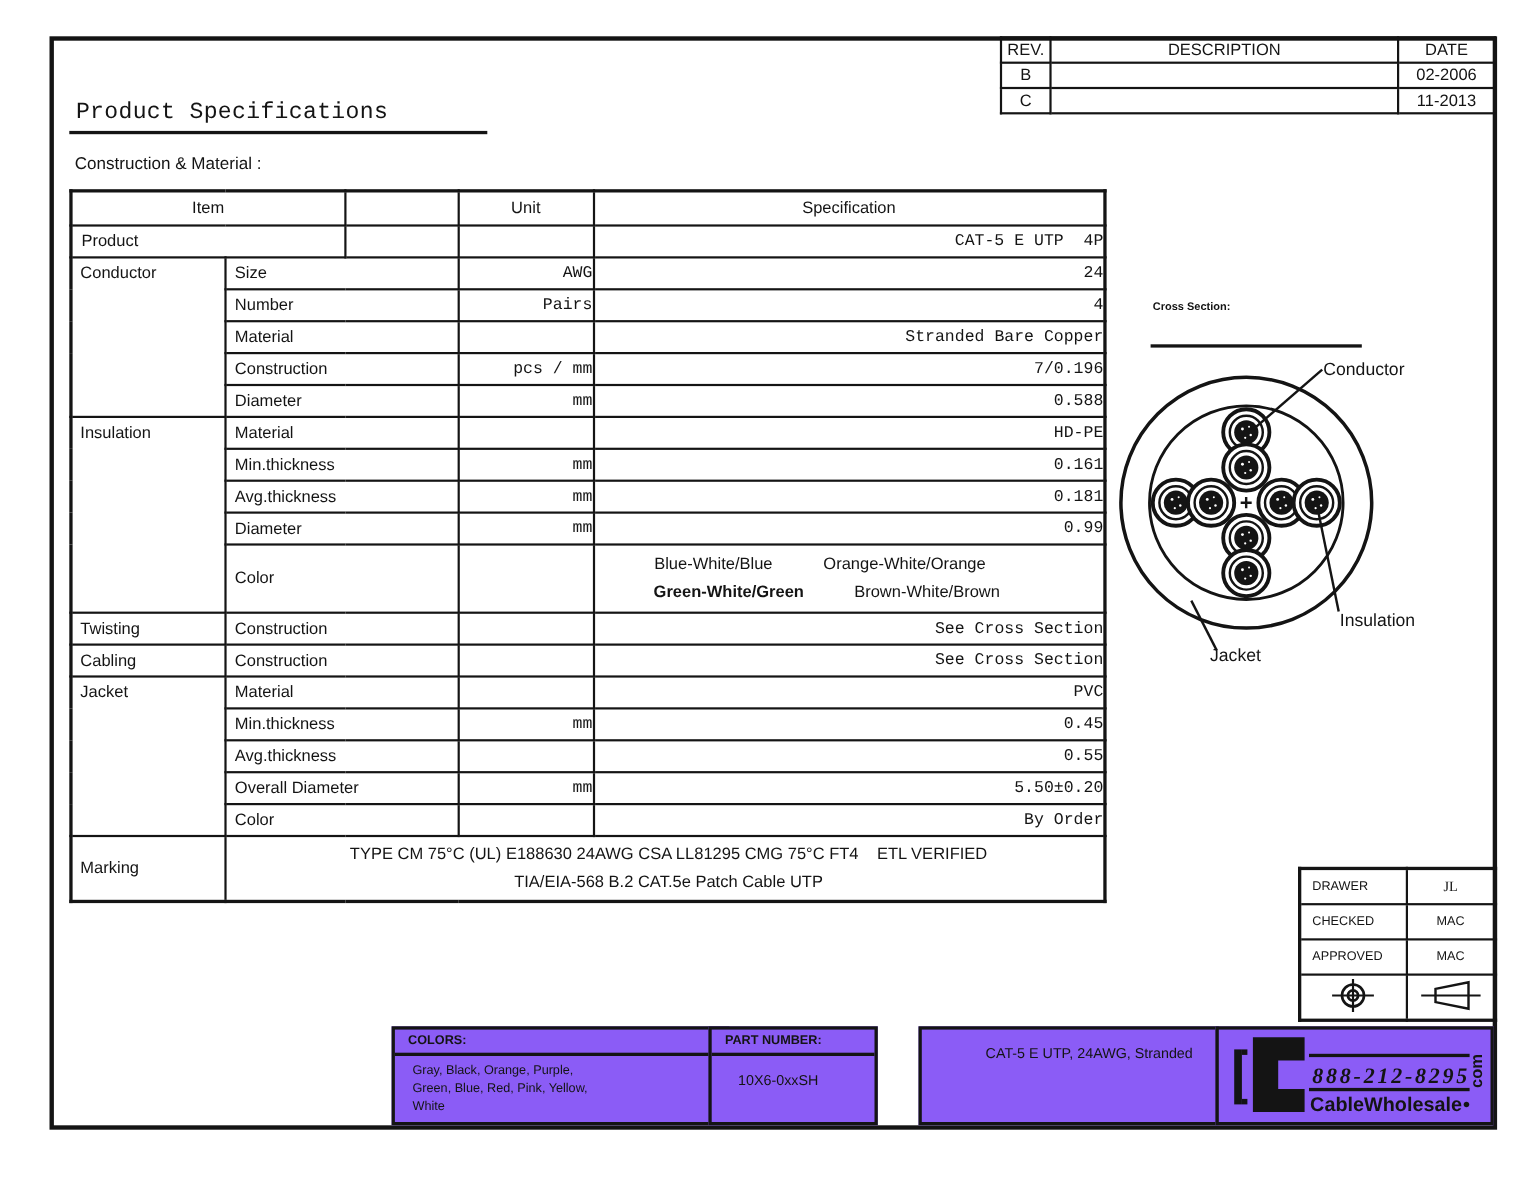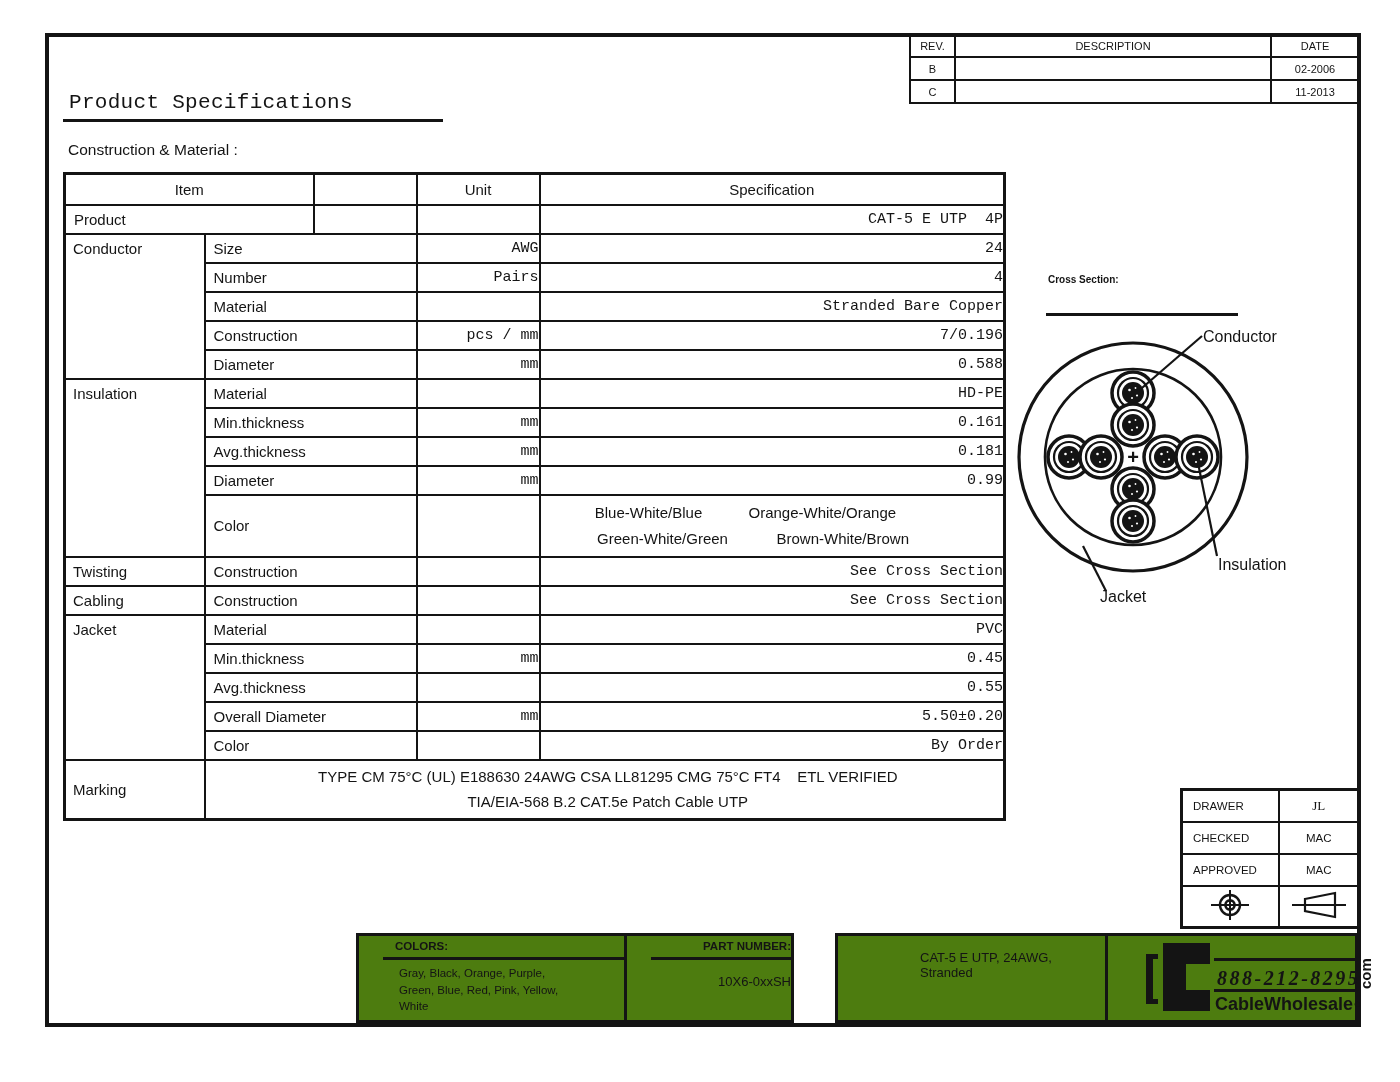--- a/index.html
+++ b/index.html
@@ -11,21 +11,21 @@
   }
   .abs { position:absolute; }
 
   
   .frame { left:45px; top:33px; width:1316px; height:994px; border:4px solid #141414; }
 
   
   table.grid { border-collapse:collapse; }
   table.grid td { border:2px solid #141414; text-align:center; vertical-align:middle; }
   .rev-table { left:909px; top:33px; }
-  .rev-table td { font-size:11px; height:23px; }
+  .rev-table td { font-size:15px; height:23px; }
   .rev-table .c-rev  { width:45px; }
   .rev-table .c-desc { width:316px; }
   .rev-table .c-date { width:88px; }
 
   
   .page-title { left:69px; top:91px; font-size:21px; letter-spacing:0.3px;font-family:Liberation Mono, monospace; }
   .title-rule { left:63px; top:119px; width:380px; height:3px; background:#141414; }
   .section-label { left:68px; top:141px; font-size:15.5px; }
 
   
@@ -33,21 +33,21 @@
   .spec-table td { border:2px solid #141414; font-size:15px; height:29px; }
   .spec-table td.hd { height:31px; text-align:center; }
   .spec-table td.item { text-align:left; padding-left:8px; }
   .spec-table td.sec { text-align:left; padding-left:7px; padding-top:5px; vertical-align:top; }
   .spec-table td.sec-mid { text-align:left; padding-left:7px; vertical-align:middle;border-radius:29px; }
   .spec-table td.unit, .spec-table td.val { text-align:right;font-family:Liberation Mono, monospace; }
   .pre { white-space:pre; }
   td.color-cell { height:62px; }
   .color-line { display:flex; text-align:center; padding-left:8px; line-height:26px; }
   .color-line .w1 { width:200px; }
-  .color-line .w2 { width:228px; }
+  .color-line .w2 { width:228px;font-weight:bold; }
   td.marking-cell { height:60px; text-align:left; vertical-align:middle; padding-left:7px; }
   .marking-cell div { line-height:25px; white-space:pre; }
 
   
   .cross-title { left:1048px; top:274px; font-size:10px;font-weight:bold; }
   .cross-rule { left:1046px; top:313px; width:192px; height:3px; background:#141414; }
   .cross-svg { left:1005px; top:330px; }
   .cs-label { font-size:16px; }
   .lbl-conductor { left:1203px; top:328px; }
   .lbl-insulation { left:1218px; top:556px; }
@@ -57,24 +57,24 @@
   .appr-table { left:1180px; top:788px; border:3px solid #141414; }
   .appr-table td { font-size:11.5px; }
   .appr-table td.lab { width:97px; text-align:left; padding-left:10px; height:32px; }
   .appr-table td.valc { width:81px; }
   .appr-table td.serif { font-family:"Liberation Serif","DejaVu Serif",serif; font-size:13px; }
   .appr-table td.sym { height:42px; }
 
   
   .note { left:72px; top:944px; font-size:15.5px; line-height:20px; }
   .note .l1 { padding-left:3px; }
-  .fbox { top:933px; height:90px; border:3px solid #141414; background:#4d7c0f;padding-left:24px; }
+  .fbox { top:933px; height:90px; border:3px solid #141414; background:#8b5cf6; }
   .fbox .fbox-head { height:24px; border-bottom:3px solid #141414; font-size:11.5px; font-weight:600; padding:4px 0 0 12px; }
   .box-colors { left:356px; width:307px; }
-  .box-part   { left:624px; width:170px;text-align:right; }
+  .box-part   { left:644px; width:154px; }
   .box-title  { left:835px; width:273px; }
   .box-logo   { left:1105px; width:253px; }
   .colors-body { padding:5px 0 0 16px; font-size:11.5px; line-height:16.5px; }
   .part-value  { padding:14px 0 0 24px; font-size:13px; }
   .title-value { padding:14px 0 0 58px; font-size:13px; }
   .logo-svg { margin:5px 0 0 10px; }
   svg line, svg path.ln { stroke:#141414; }
   svg text { fill:#141414; }
 </style>
 </head>

